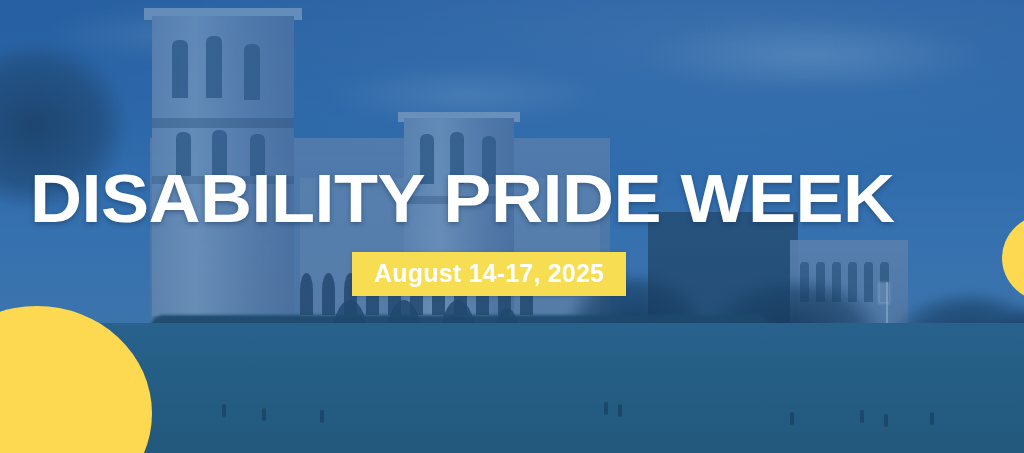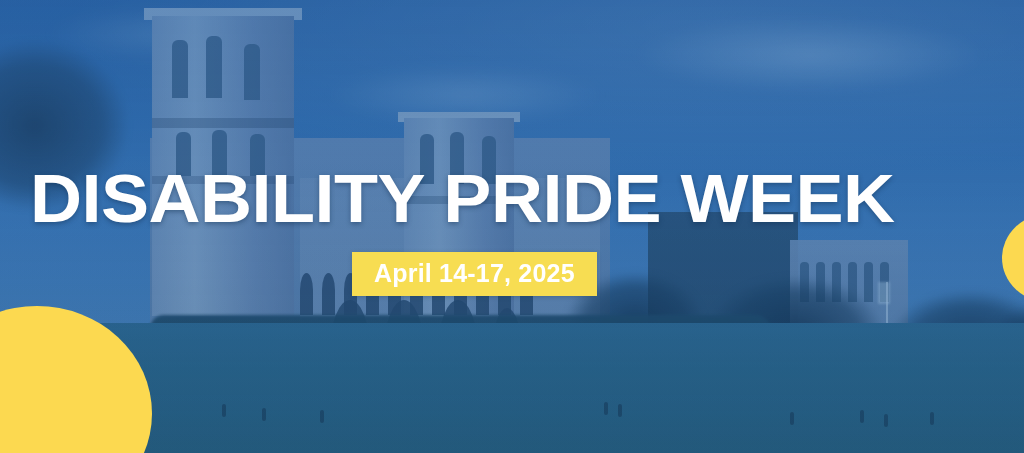--- a/index.html
+++ b/index.html
@@ -381,16 +381,16 @@
 
     <div class="wash"></div>
     <div class="wash2"></div>
   </div>
 
   <div class="blob-left" style="background: rgb(252, 217, 80);"></div>
   <div class="blob-right" style="background: rgb(252, 217, 80);"></div>
 
   <div class="content">
     <h1 class="headline" style="color: rgb(255, 255, 255);">DISABILITY PRIDE WEEK</h1>
-    <div class="date-badge" style="background: rgb(247, 221, 82); color: rgb(255, 255, 255);">April 14-17, 2025</div>
+    <div class="date-badge" style="background: rgb(247, 221, 82); color: rgb(255, 255, 255);">August 14-17, 2025</div>
   </div>
 
 </div>
 
 </body></html>

